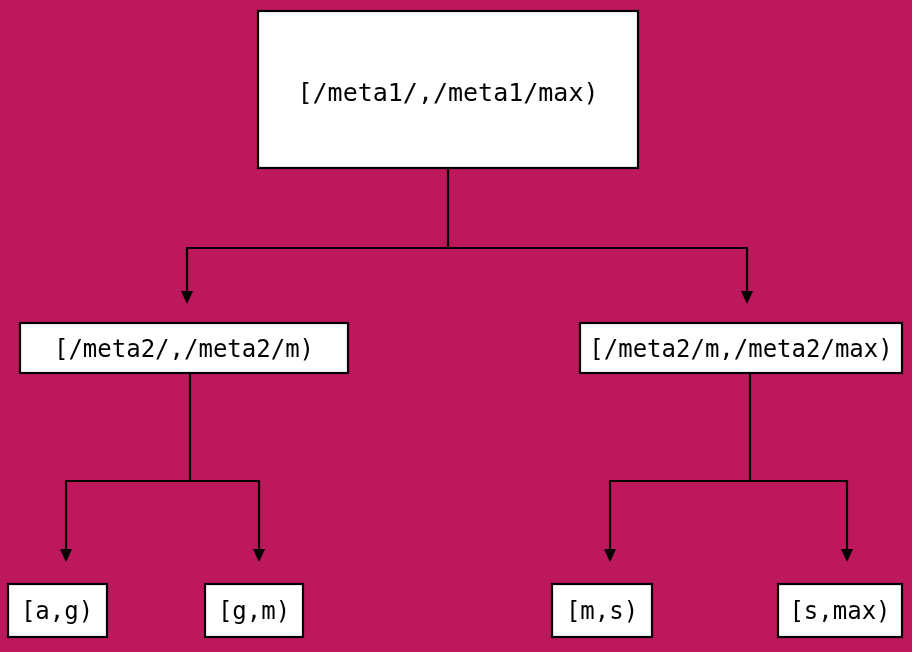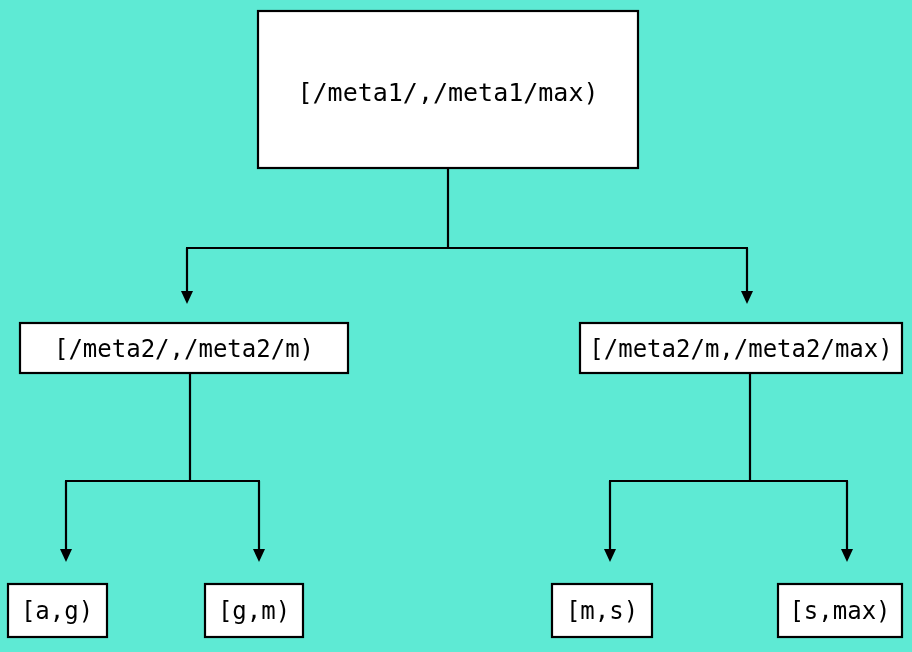--- a/index.html
+++ b/index.html
@@ -10,21 +10,21 @@
   body {
     width: 912px;
     height: 652px;
     overflow: hidden;
     font-family: "DejaVu Sans Mono", "Liberation Mono", monospace;
   }
   #diagram-root {
     position: relative;
     width: 912px;
     height: 652px;
-    background: #5eead4;
+    background: #be185d;
   }
   svg#tree-svg {
     position: absolute;
     top: 0;
     left: 0;
     width: 912px;
     height: 652px;
     display: block;
   }
   .node-box {

